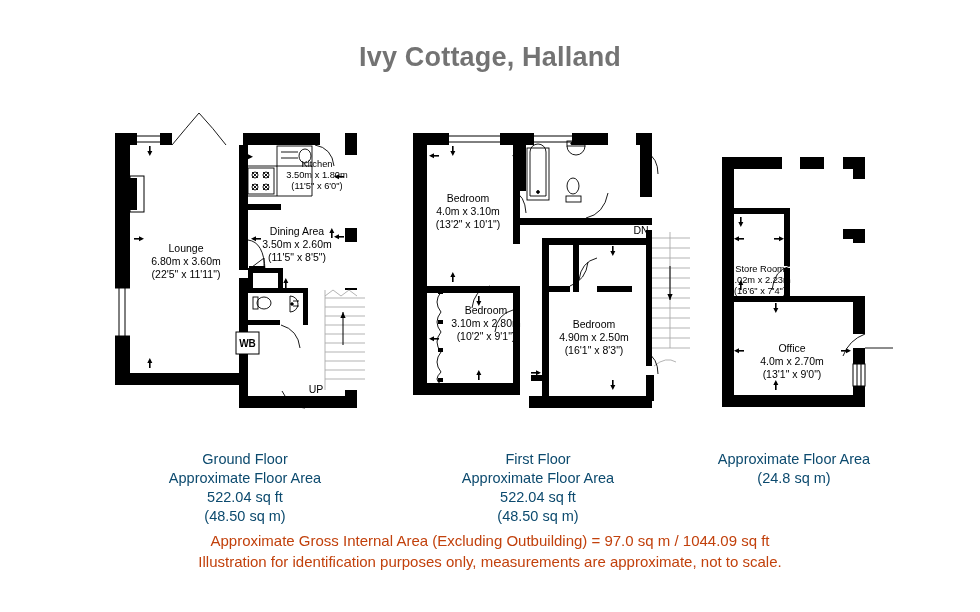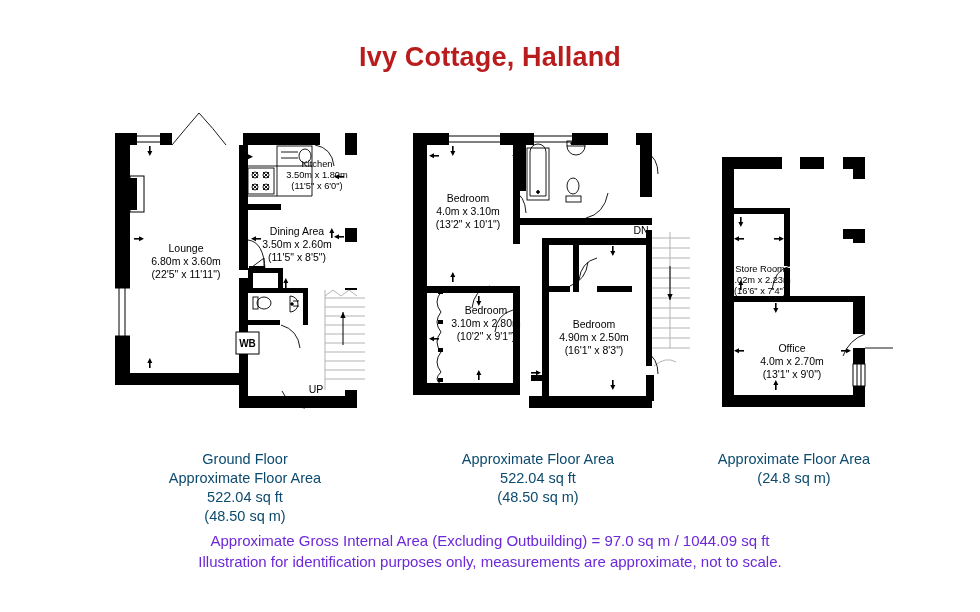--- a/index.html
+++ b/index.html
@@ -24,21 +24,21 @@
   }
   #title {
     position: absolute;
     left: 0;
     top: 42px;
     width: 980px;
     text-align: center;
     font-size: 27px;
     font-weight: bold;
     letter-spacing: 0.2px;
-    color: #b91c1c;
+    color: #737373;
   }
   .plan-svg {
     position: absolute;
     top: 0;
     left: 0;
   }
   .caption {
     position: absolute;
     text-align: center;
     font-size: 14.5px;
@@ -47,21 +47,21 @@
   }
   .caption div { white-space: nowrap; }
   #footer {
     position: absolute;
     left: 0;
     top: 530px;
     width: 980px;
     text-align: center;
     font-size: 15px;
     line-height: 21px;
-    color: #6d28d9;
+    color: #c2410c;
   }
   svg text {
     font-family: "Liberation Sans", sans-serif;
     fill: #000;
   }
   .rmname { font-size: 9.3px; text-anchor: middle; }
   .rmdim  { font-size: 9.3px; text-anchor: middle; }
   .rmname-lg { font-size: 10.5px; text-anchor: middle; }
   .rmdim-lg  { font-size: 10.5px; text-anchor: middle; }
   .stairlbl { font-size: 10.5px; text-anchor: middle; }
@@ -485,20 +485,21 @@
   </svg>
 
   <div class="caption" style="left:130px; top:450px; width:230px;">
     <div>Ground Floor</div>
     <div>Approximate Floor Area</div>
     <div>522.04 sq ft</div>
     <div>(48.50 sq m)</div>
   </div>
 
   <div class="caption" style="left:423px; top:450px; width:230px;">
+    <div>First Floor</div>
     <div>Approximate Floor Area</div>
     <div>522.04 sq ft</div>
     <div>(48.50 sq m)</div>
   </div>
 
   <div class="caption" style="left:679px; top:450px; width:230px;">
     <div>Approximate Floor Area</div>
     <div>(24.8 sq m)</div>
   </div>
 

